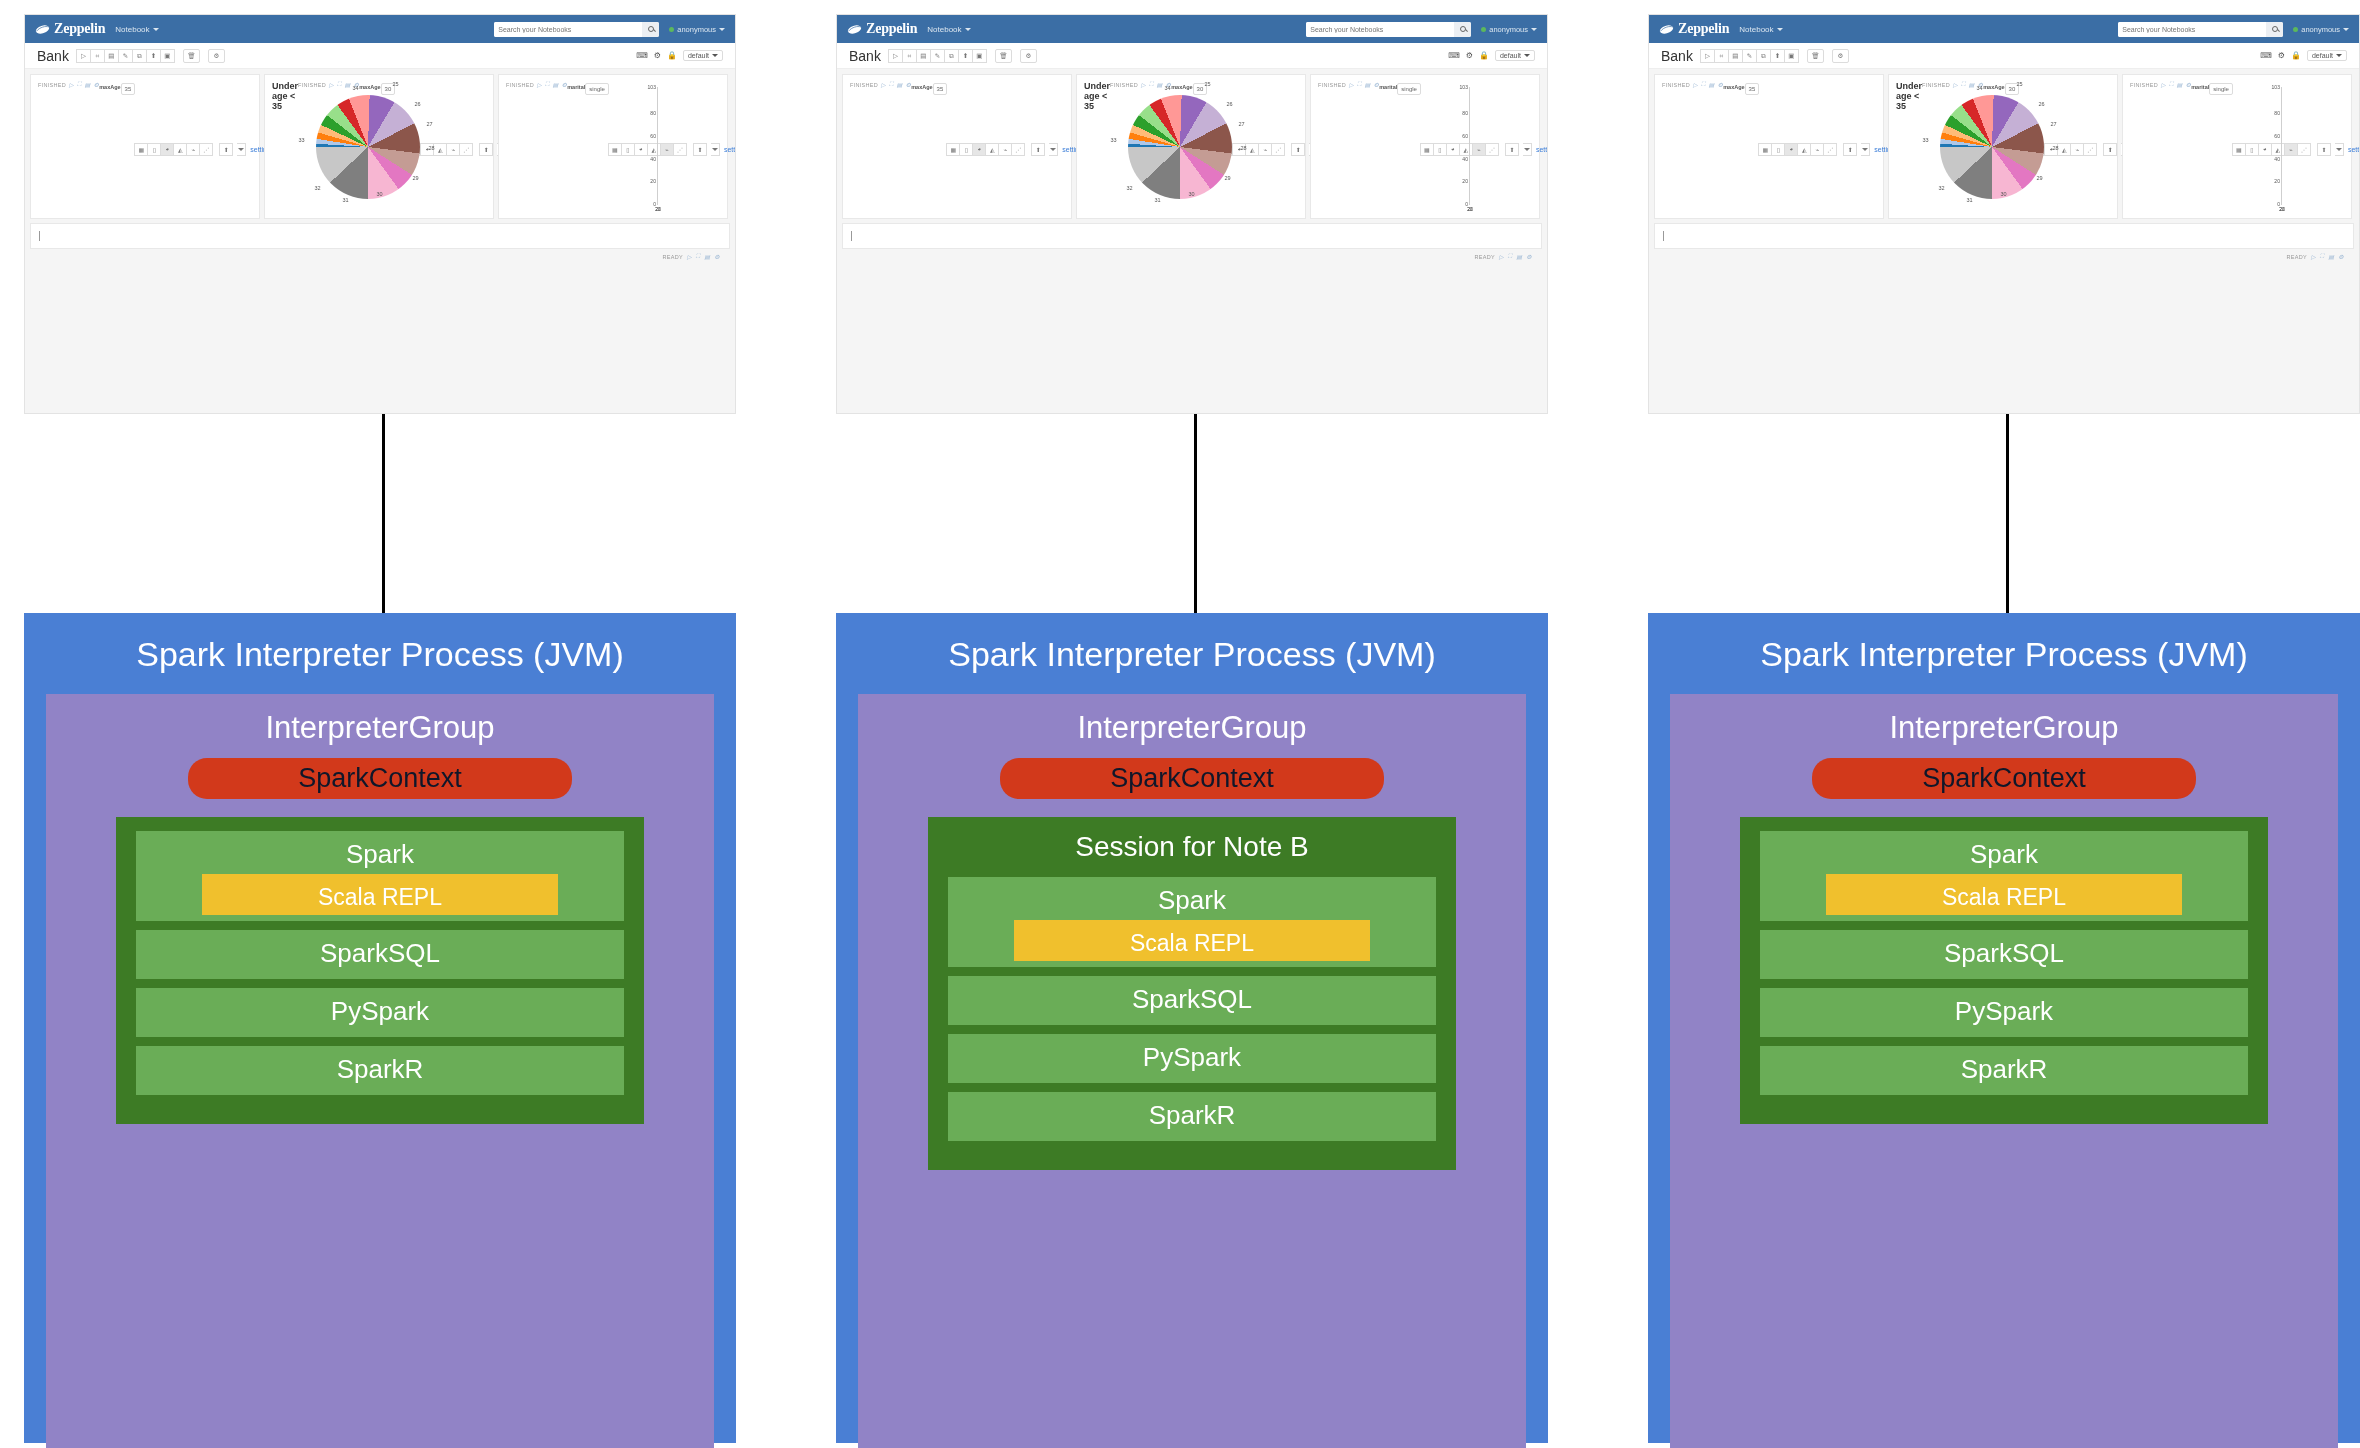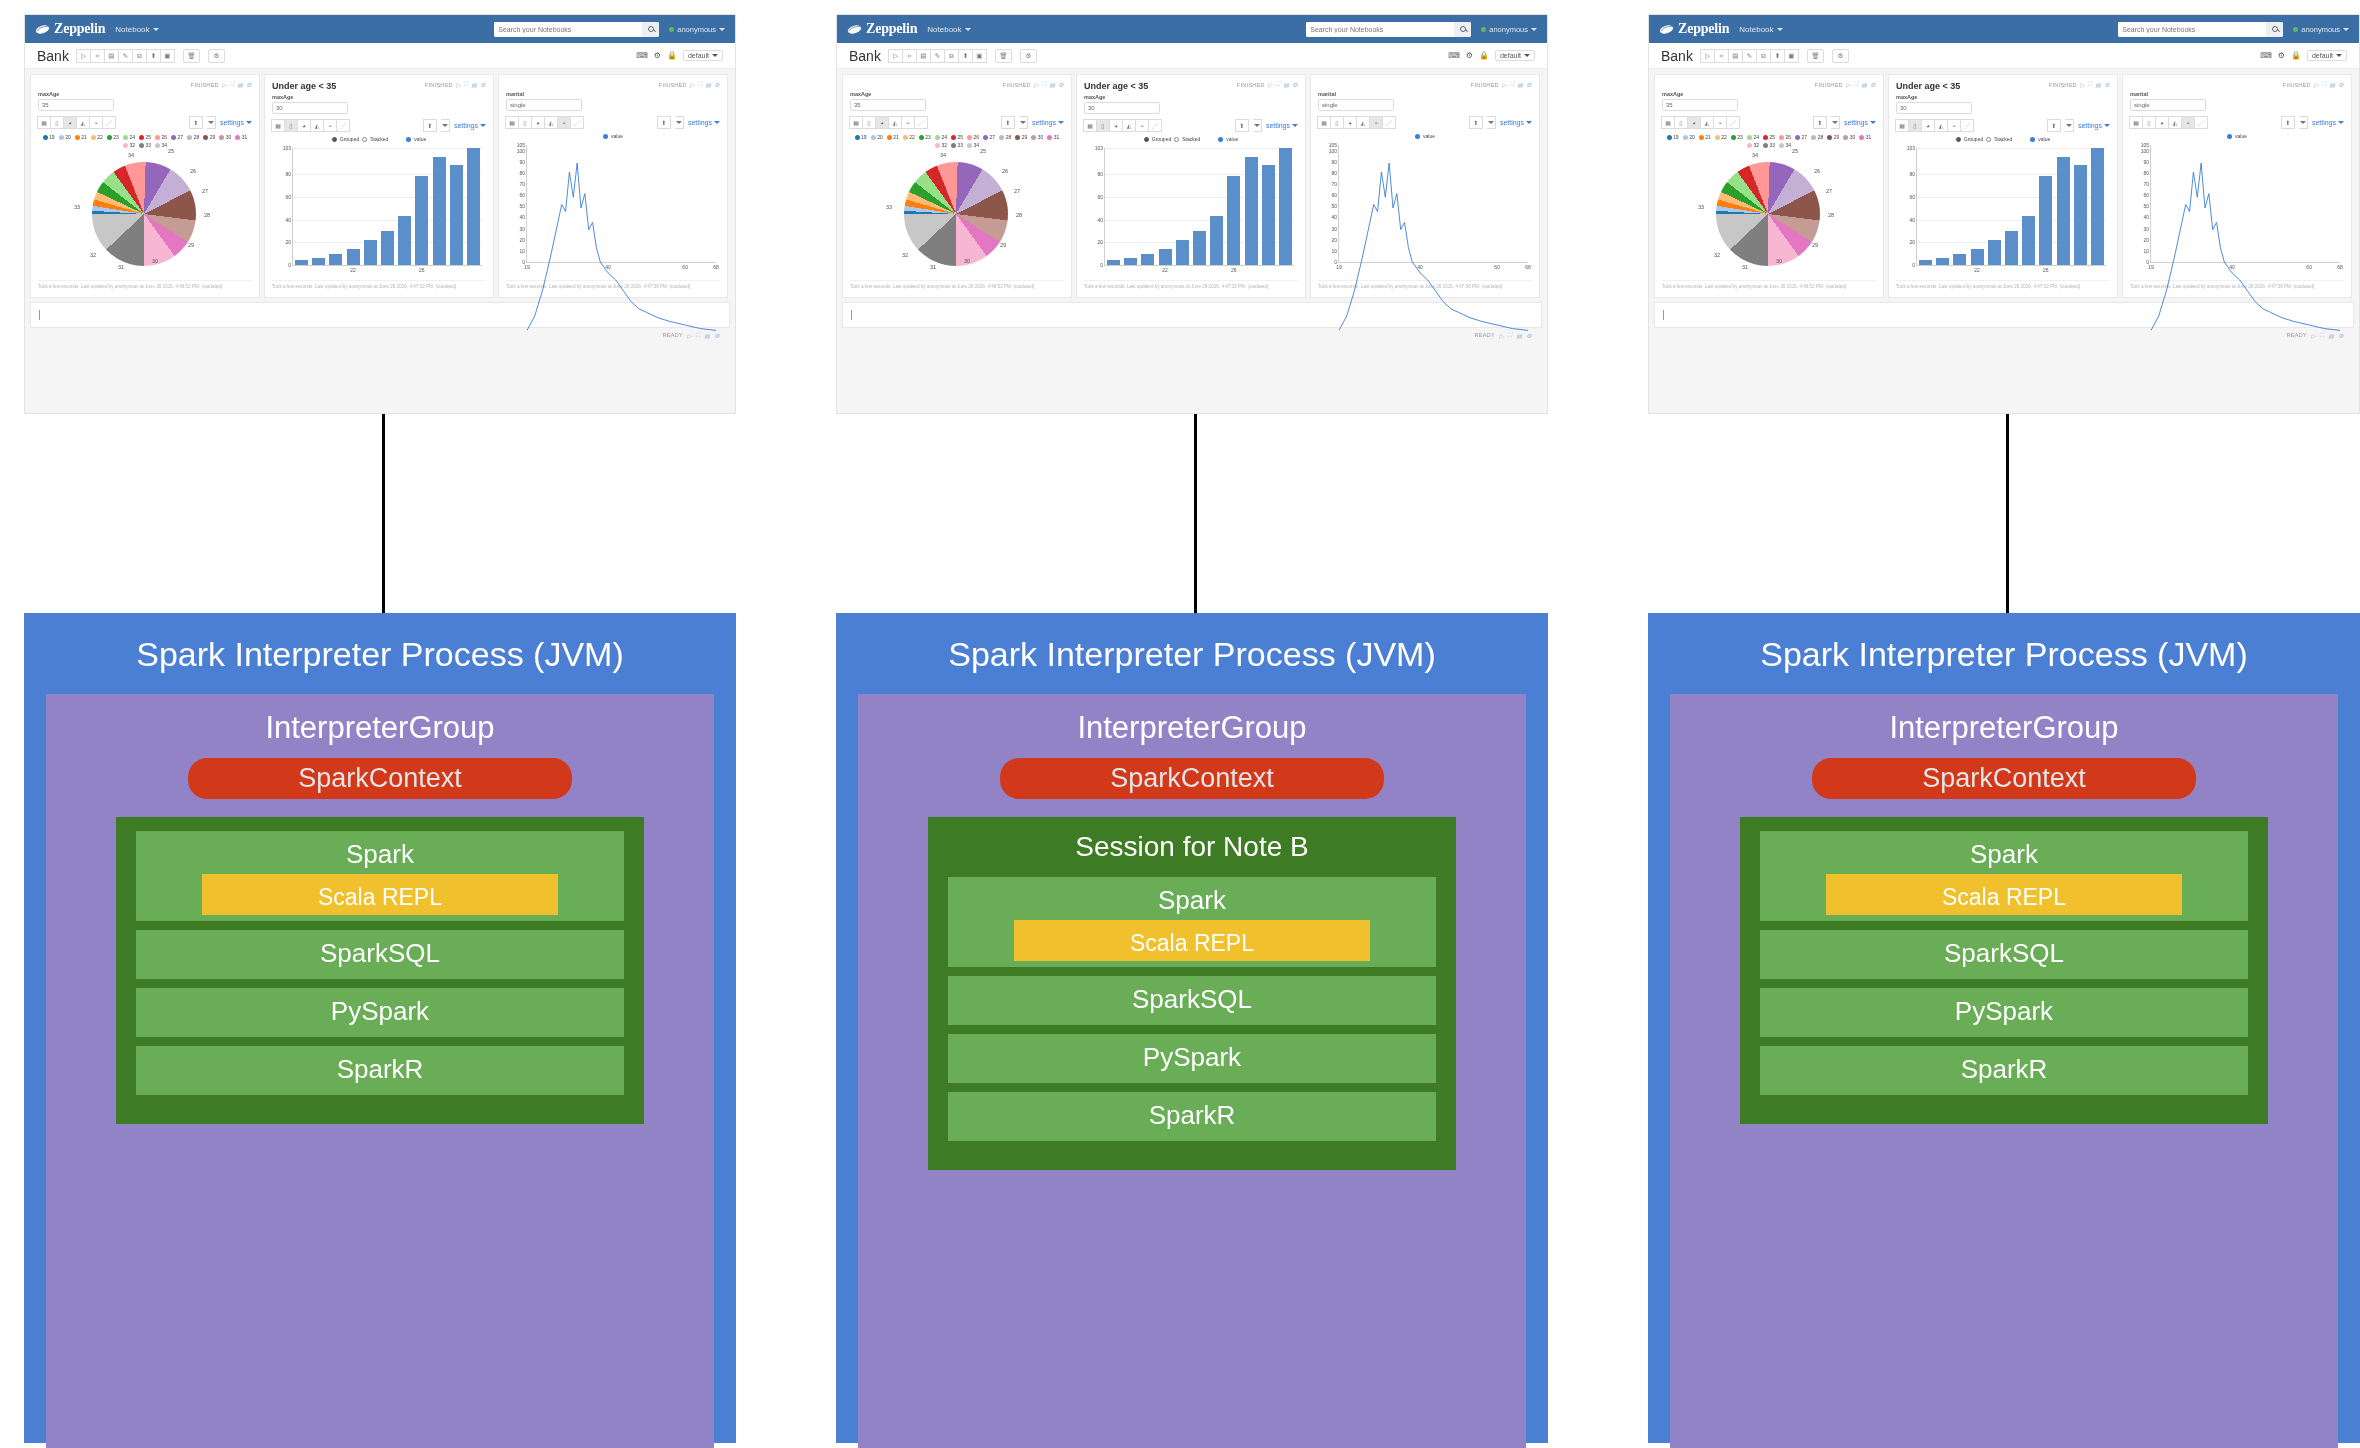--- a/index.html
+++ b/index.html
@@ -90,21 +90,21 @@
   .tb-ico { font-size: 8px; color: #555; }
   .tb-default {
     border: 1px solid #dcdcdc; border-radius: 2px; font-size: 7px;
     padding: 1px 4px; color: #555; display: flex; align-items: center; gap: 3px;
   }
 
   .zep-body { background: #f5f5f5; padding: 5px; height: 346px; }
   .para-row { display: flex; gap: 4px; }
   .para {
     background: #ffffff; border: 1px solid #e8e8e8;
-    padding: 6px 7px; display: flex; flex-direction: column;
+    padding: 6px 7px; display: flex; flex-direction: row;
   }
   .para.p1 { width: 230px; }
   .para.p2 { width: 230px; }
   .para.p3 { width: 230px; }
 
   .para-head { display: flex; align-items: flex-start; justify-content: space-between; }
   .para-title { font-size: 9px; font-weight: bold; color: #333; }
   .para-status {
     display: flex; align-items: center; gap: 3px;
     font-size: 5.5px; color: #999; letter-spacing: .3px;
@@ -212,21 +212,21 @@
     text-align: center; color: #ffffff; font-size: 34px;
     margin-bottom: 20px; font-weight: normal;
   }
   .igroup {
     background: #9183c6; padding: 16px 20px 10px 20px; height: 100%;
   }
   .igroup-title {
     text-align: center; color: #ffffff; font-size: 31px; margin-bottom: 12px;
   }
   .sparkcontext {
-    background: #d2391b; color: #e5e5e5; font-size: 27px;
+    background: #d2391b; color: #0f172a; font-size: 27px;
     text-align: center; padding: 5px 0; width: 61%; margin: 0 auto 18px auto; border-radius: 19px;
   }
   .session {
     background: #3d7b25; padding: 14px 20px 20px 20px; margin: 0 auto;
     width: 84%;
   }
   .session-title {
     text-align: center; color: #ffffff; font-size: 28px; margin-bottom: 14px;
   }
   .session-title b { font-weight: bold; }

